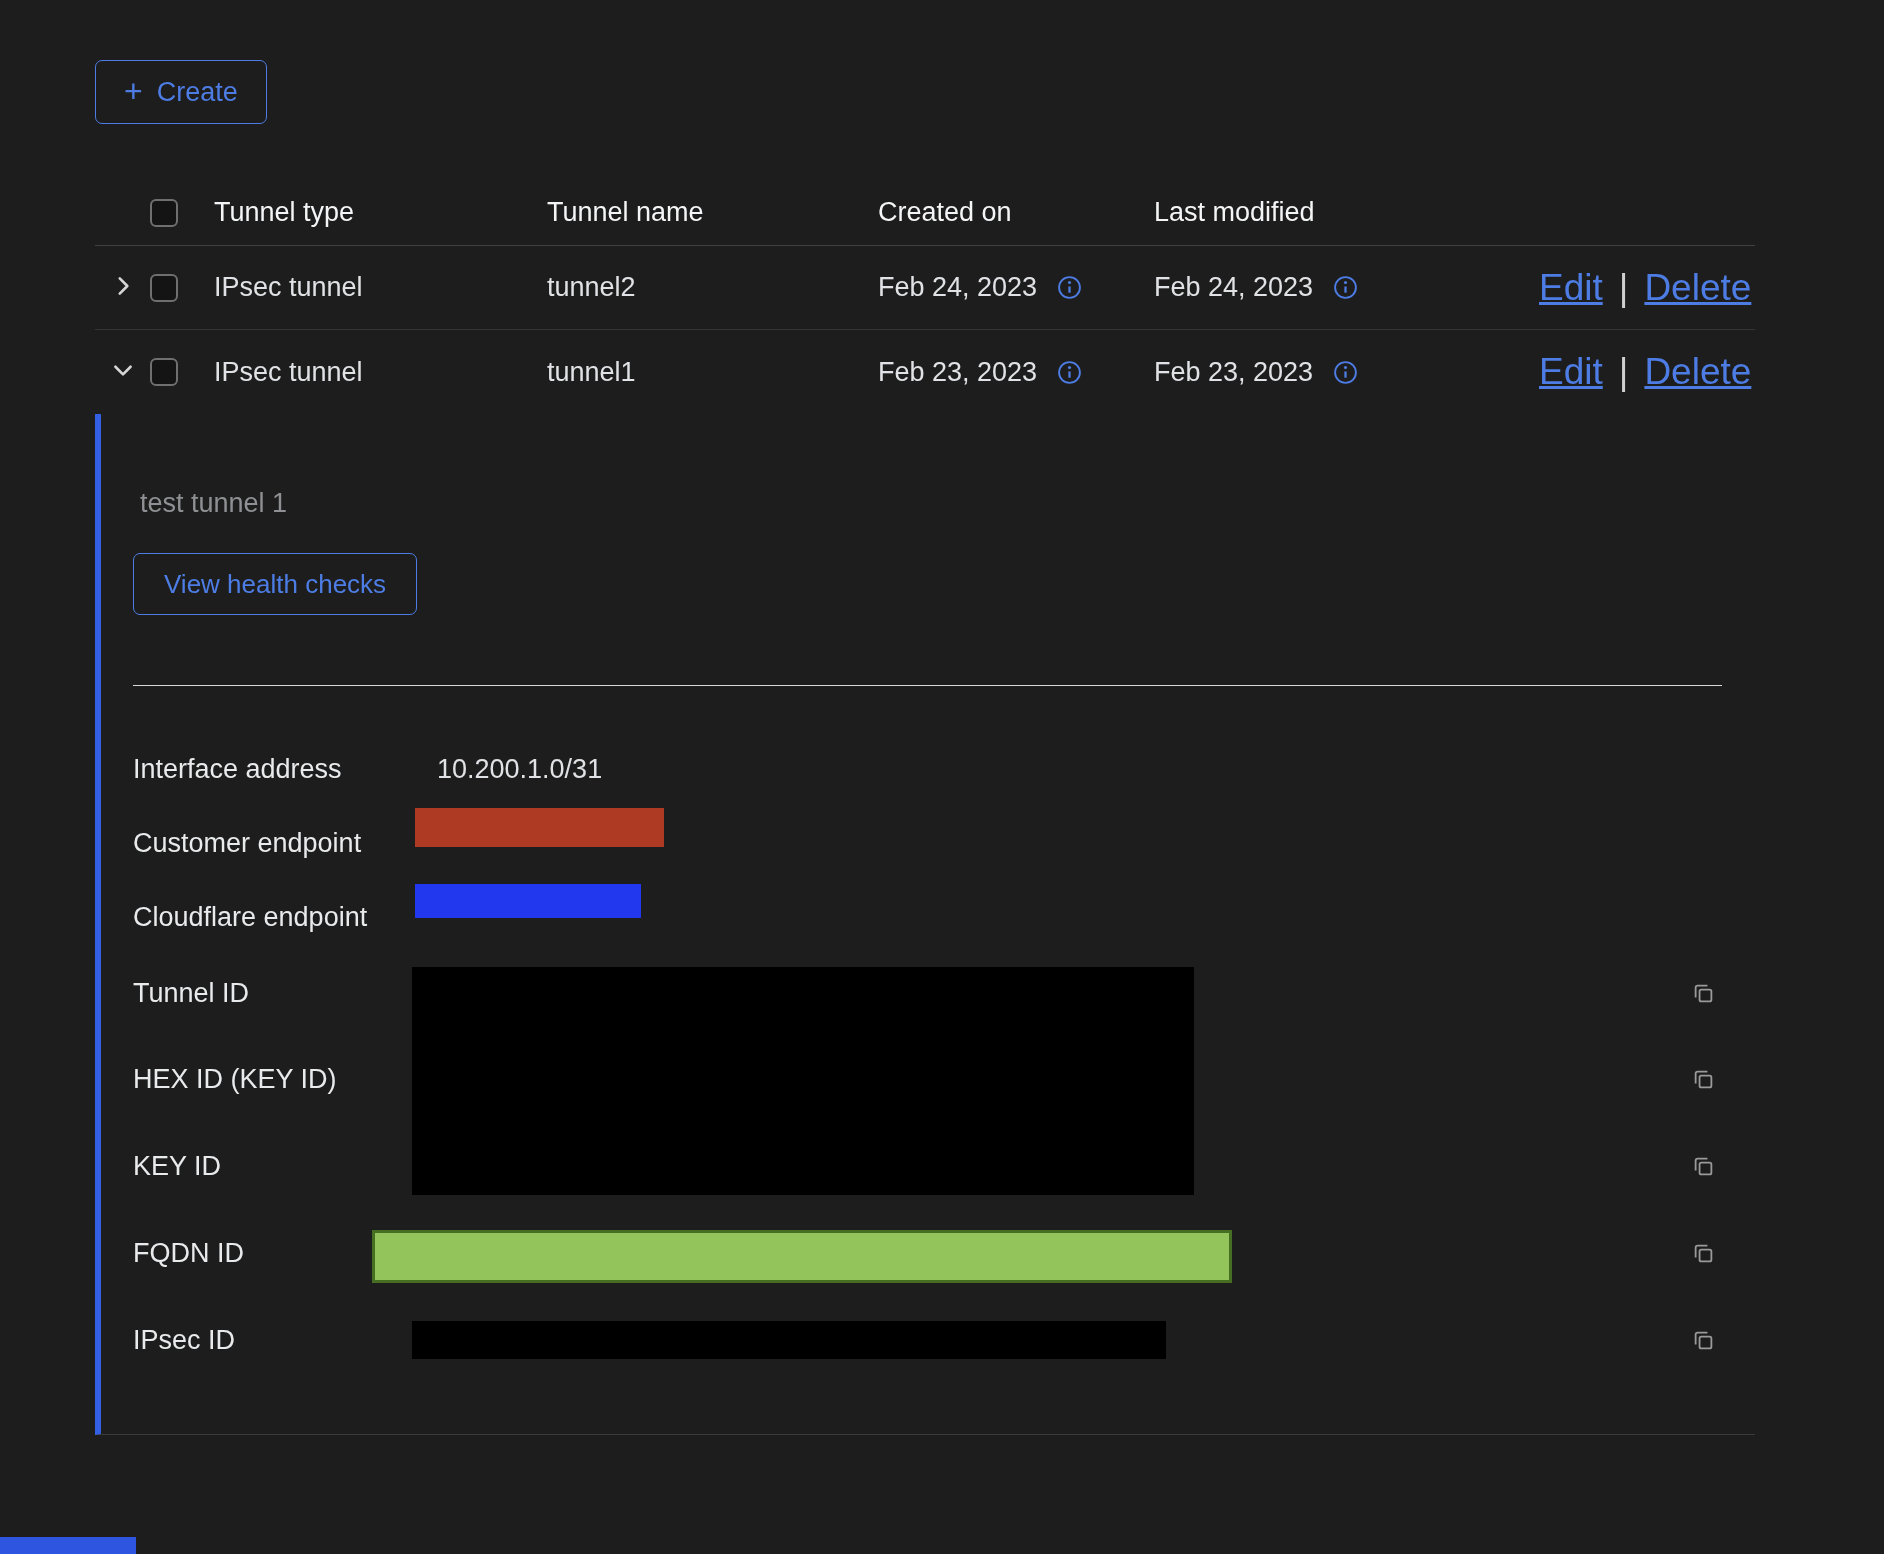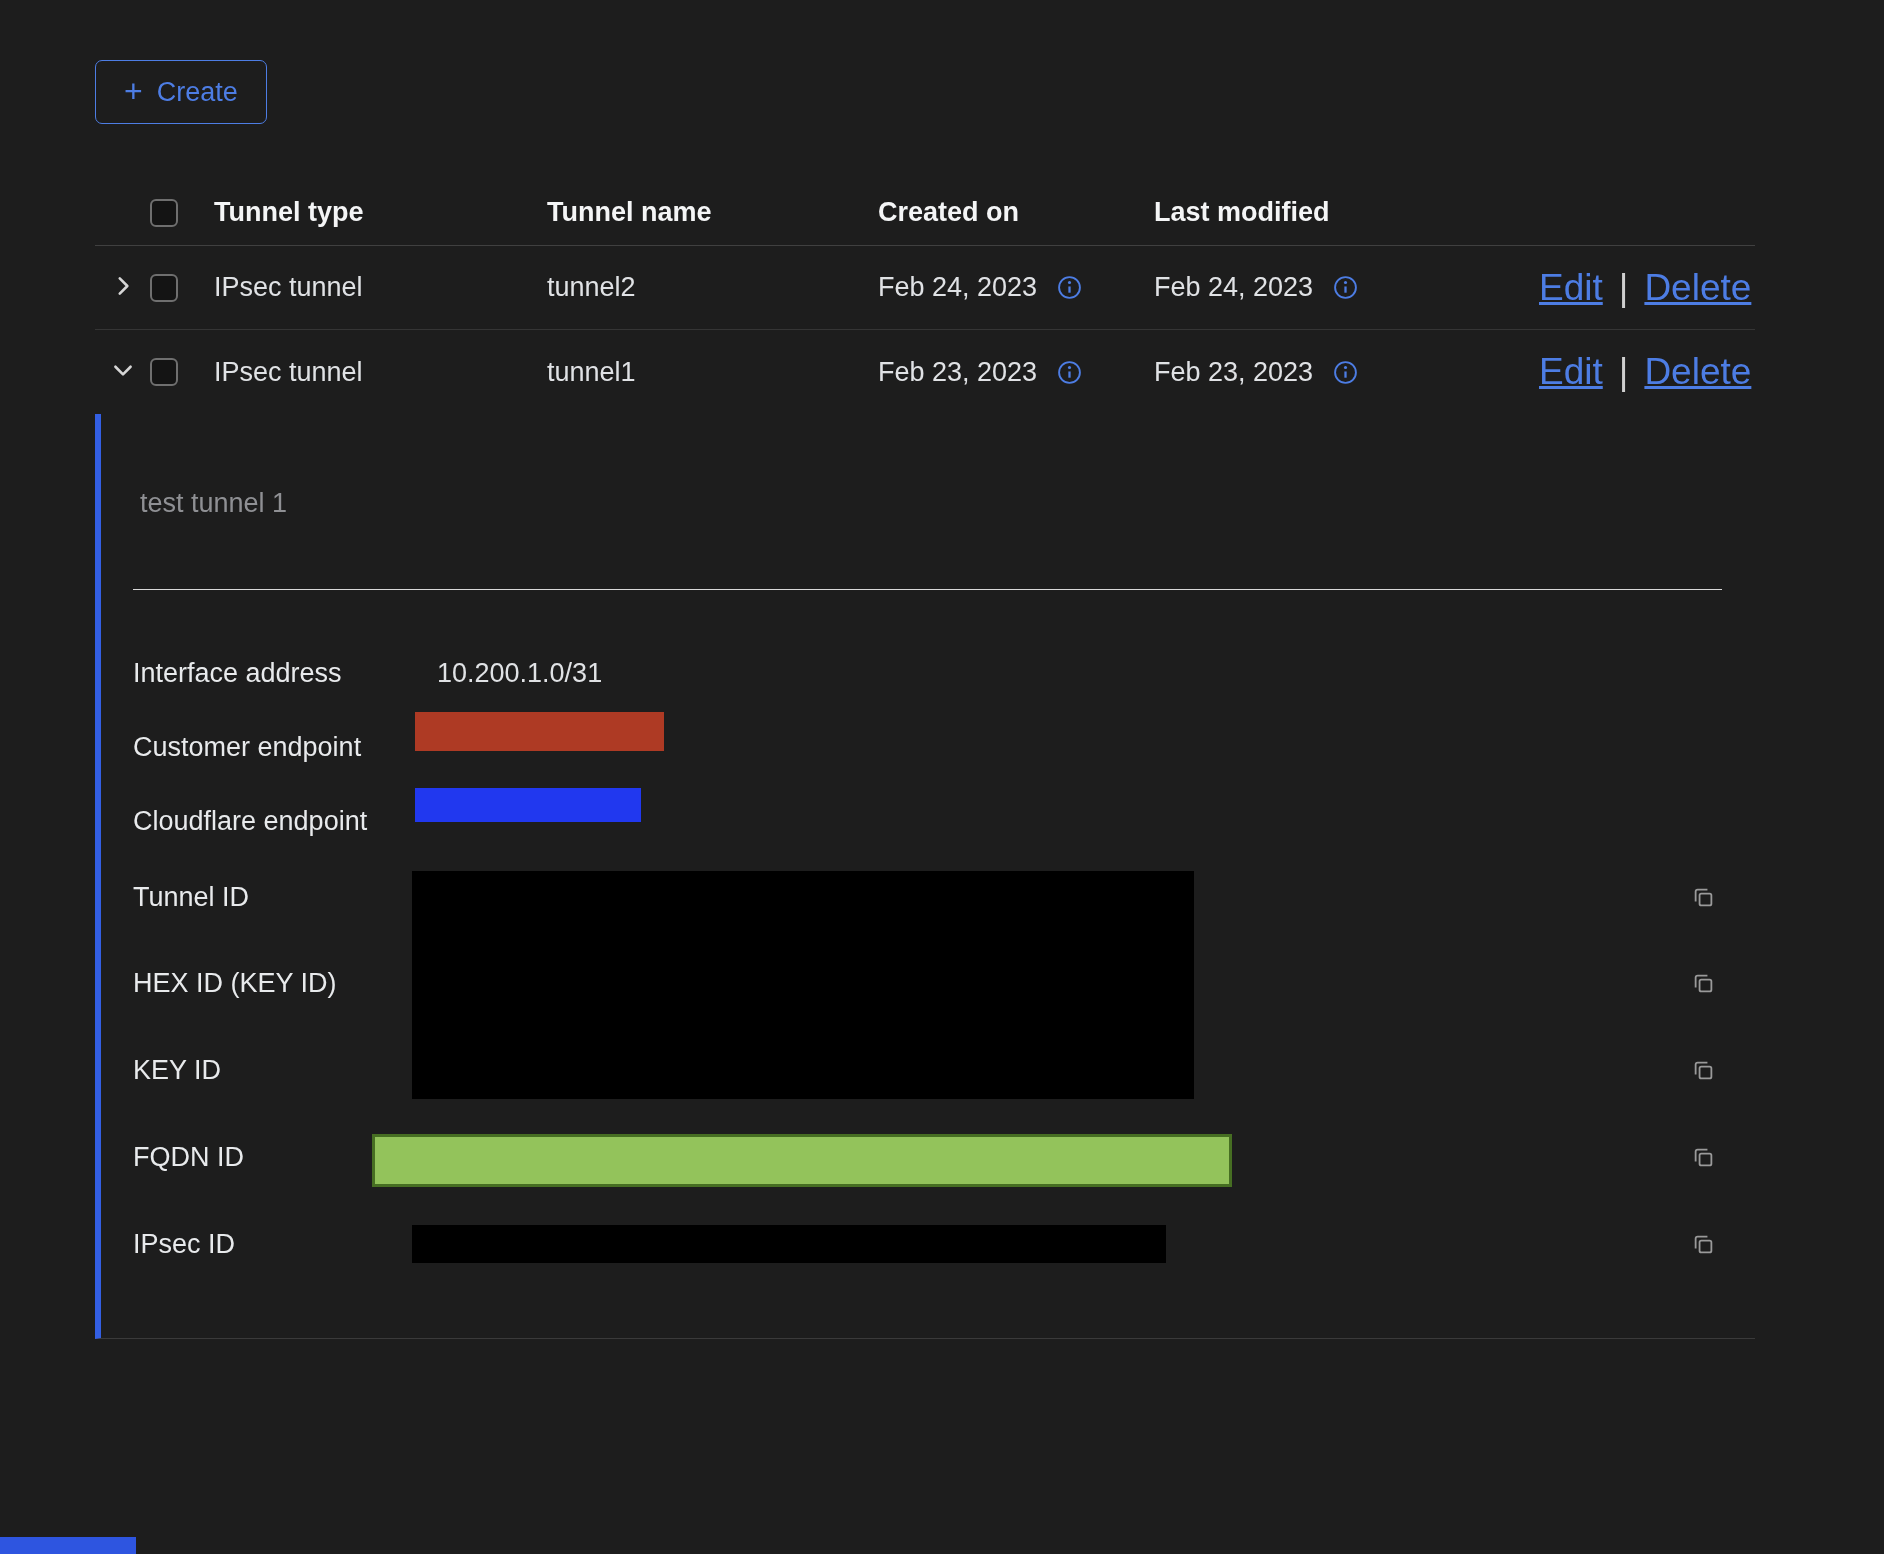--- a/index.html
+++ b/index.html
@@ -20,21 +20,21 @@
   .create-btn .plus { font-size:32px; font-weight:400; line-height:1; position:relative; top:-1px; }
 
   
   .table { margin-top:56px; }
   .trow {
     display:grid;
     grid-template-columns:55px 64px 333px 331px 276px 385px 1fr;
     align-items:center; height:84px; border-bottom:1px solid #353535;
   }
   .trow.thead { height:66px; border-bottom:1px solid #404040; }
-  .th { font-size:27px; font-weight:700; color:#f4f5f6; }
+  .th { font-size:27px; font-weight:400; color:#f4f5f6; }
   .td { font-size:27px; color:#e0e2e5; }
   .cell-date { display:flex; align-items:center; gap:20px; }
   .chevron-cell { display:flex; justify-content:center; align-items:center; cursor:pointer; }
   .checkbox {
     width:28px; height:28px; border-radius:6px; border:2px solid #6f6f6f;
     background:#141414; cursor:pointer;
   }
   .info-icon { color:#4d7de4; display:inline-flex; cursor:pointer; }
   .actions { display:flex; align-items:center; gap:16px; font-size:37px; }
   .actions a { color:#4d7de4; text-decoration:underline; cursor:pointer; }
@@ -166,20 +166,21 @@
       </div>
       <div class="actions">
         <a>Edit</a>
         <span class="sep">|</span>
         <a>Delete</a>
       </div>
     </div>
 
     <div class="detail">
       <div class="detail-desc">test tunnel 1</div>
+      <button class="health-btn">View health checks</button>
       <div class="divider"></div>
 
       <div class="fields">
 
         <div class="flabel" style="top:17px;">Interface address</div>
         <div class="fvalue" style="left:304px; top:17px;">10.200.1.0/31</div>
 
         <div class="flabel" style="top:91px;">Customer endpoint</div>
         <div class="redact redact-red"></div>
 

